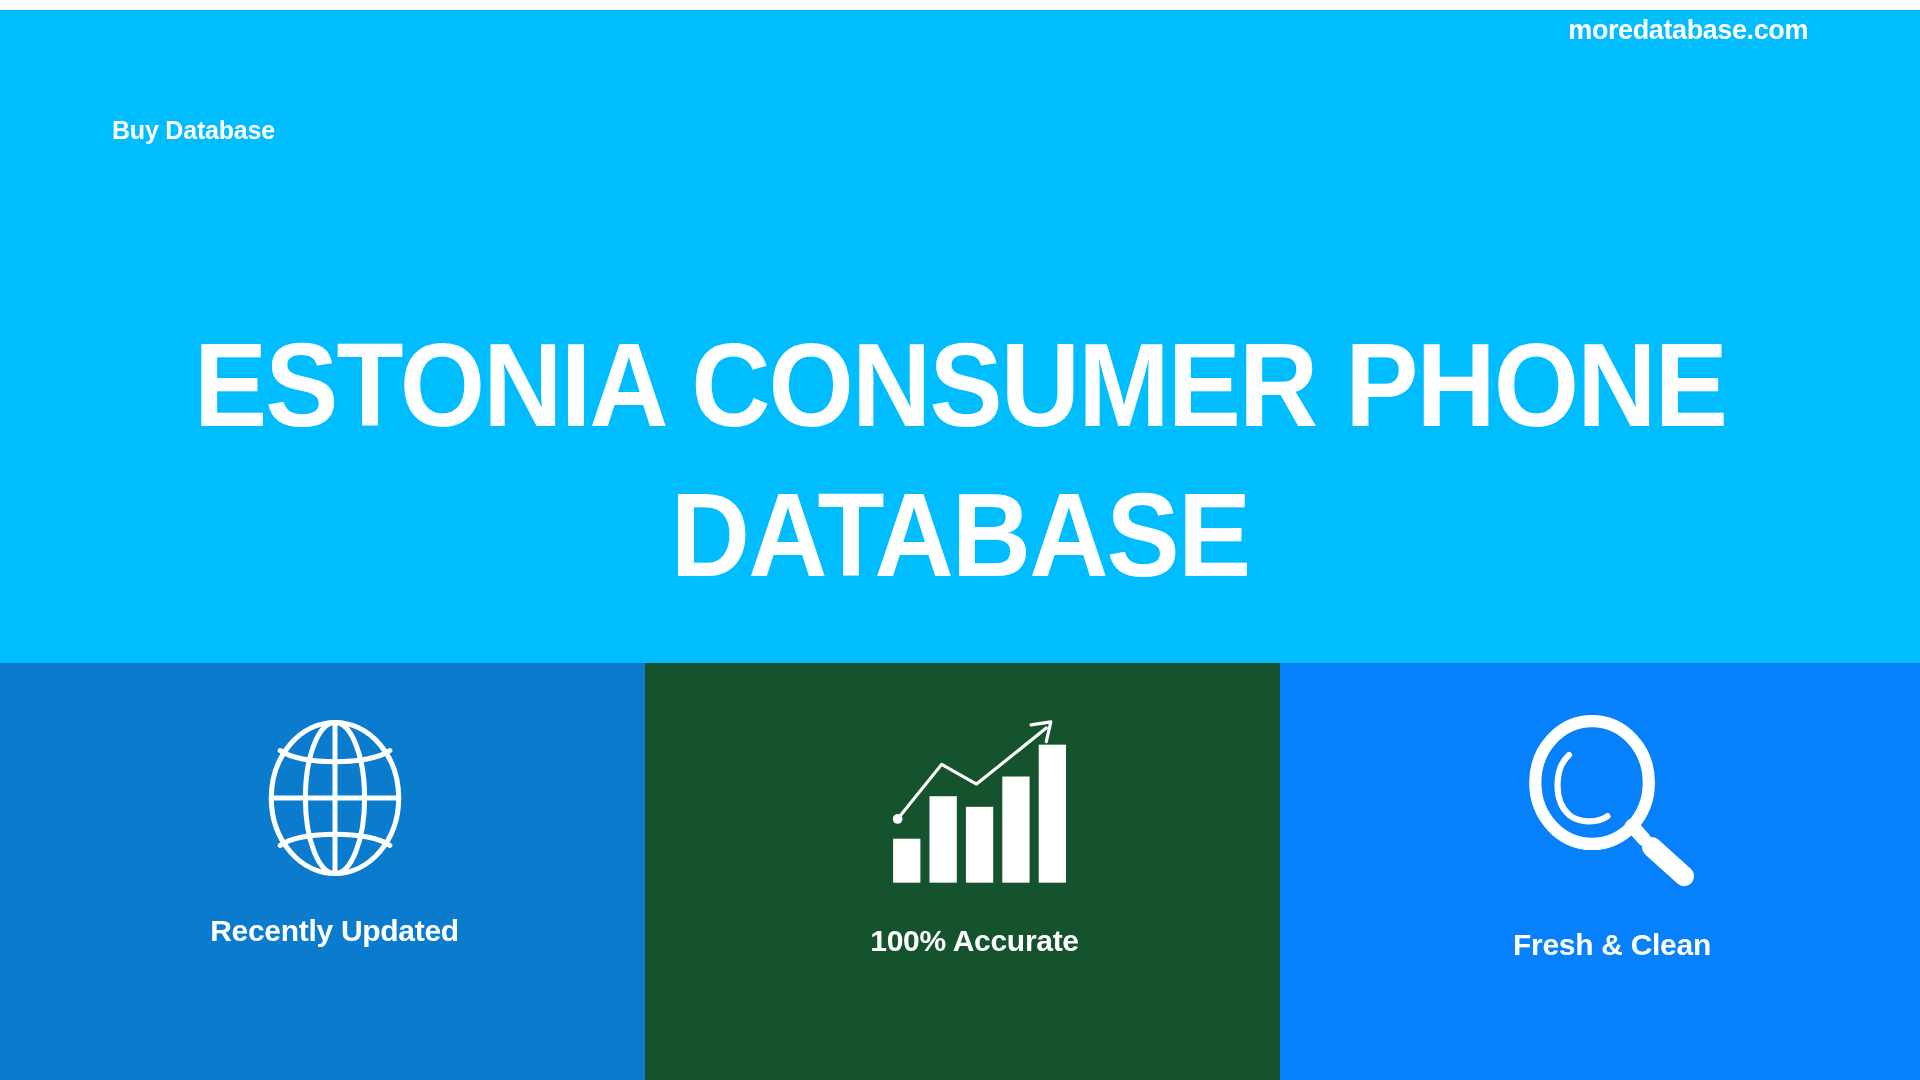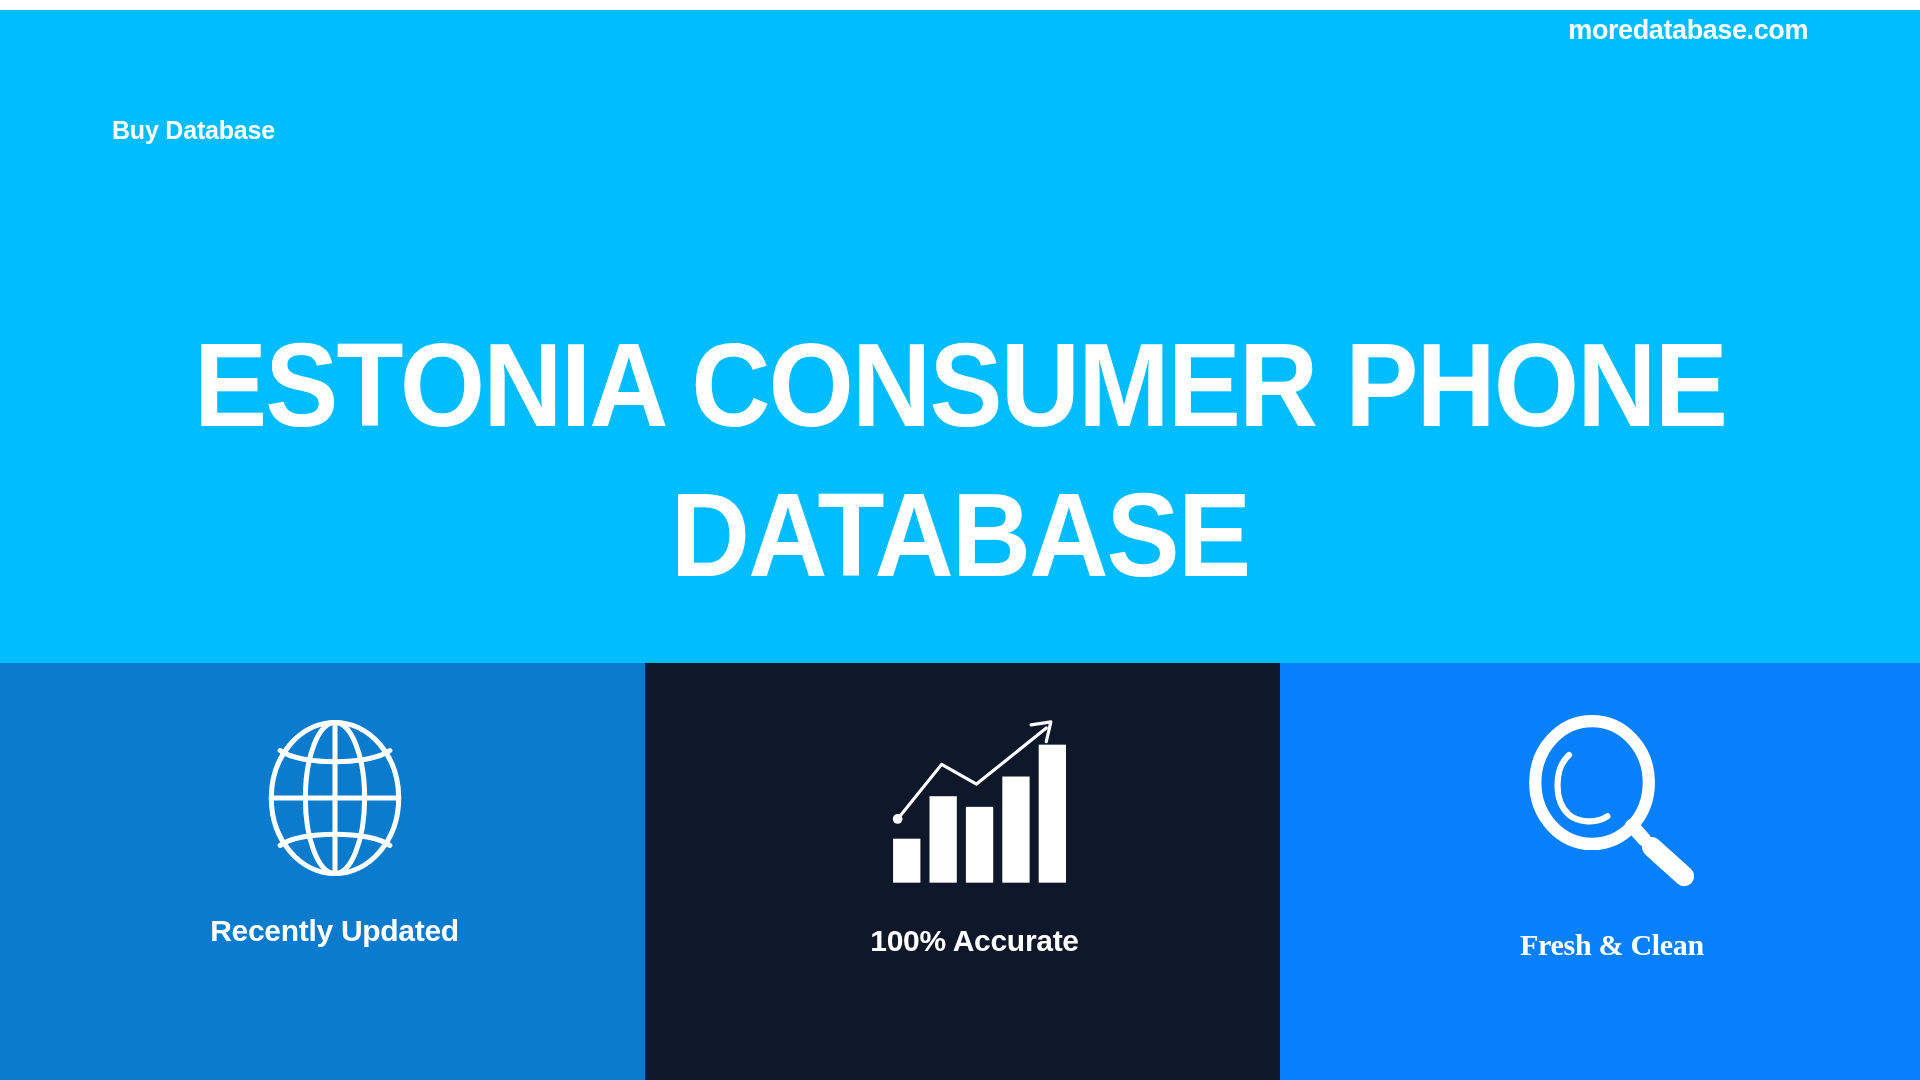--- a/index.html
+++ b/index.html
@@ -103,30 +103,30 @@
     margin-top: 32px;
     color: #ffffff;
     font-size: 30px;
     font-weight: bold;
     letter-spacing: -0.3px;
     line-height: 1;
     white-space: nowrap;
     text-align: center;
   }
   #feature-0 { width: 645px;  background: #0b7bce; }
-  #feature-1 { width: 635px;  background: #0f172a; }
+  #feature-1 { width: 635px;  background: #14532d; }
   #feature-2 { width: 640px;  background: #0680fb; }
 
   #feature-0 .feature-icon { margin-top: 55px; width: 150px; height: 160px; }
   #feature-1 .feature-icon { margin-top: 48px; width: 182px; height: 175px; }
   #feature-2 .feature-icon { margin-top: 52px; width: 178px; height: 172px; }
 
   #feature-0 .feature-label { margin-top: 38px; }
   #feature-1 .feature-label { margin-top: 40px; }
-  #feature-2 .feature-label { margin-top: 43px; font-family: Liberation Serif, serif; }
+  #feature-2 .feature-label { margin-top: 43px; }
 </style>
 </head>
 <body>
 
 <div id="page">
 
   <div id="hero">
 
     <div id="hero-topbar">
       <div class="brandline" id="brand-label">Buy Database</div>

